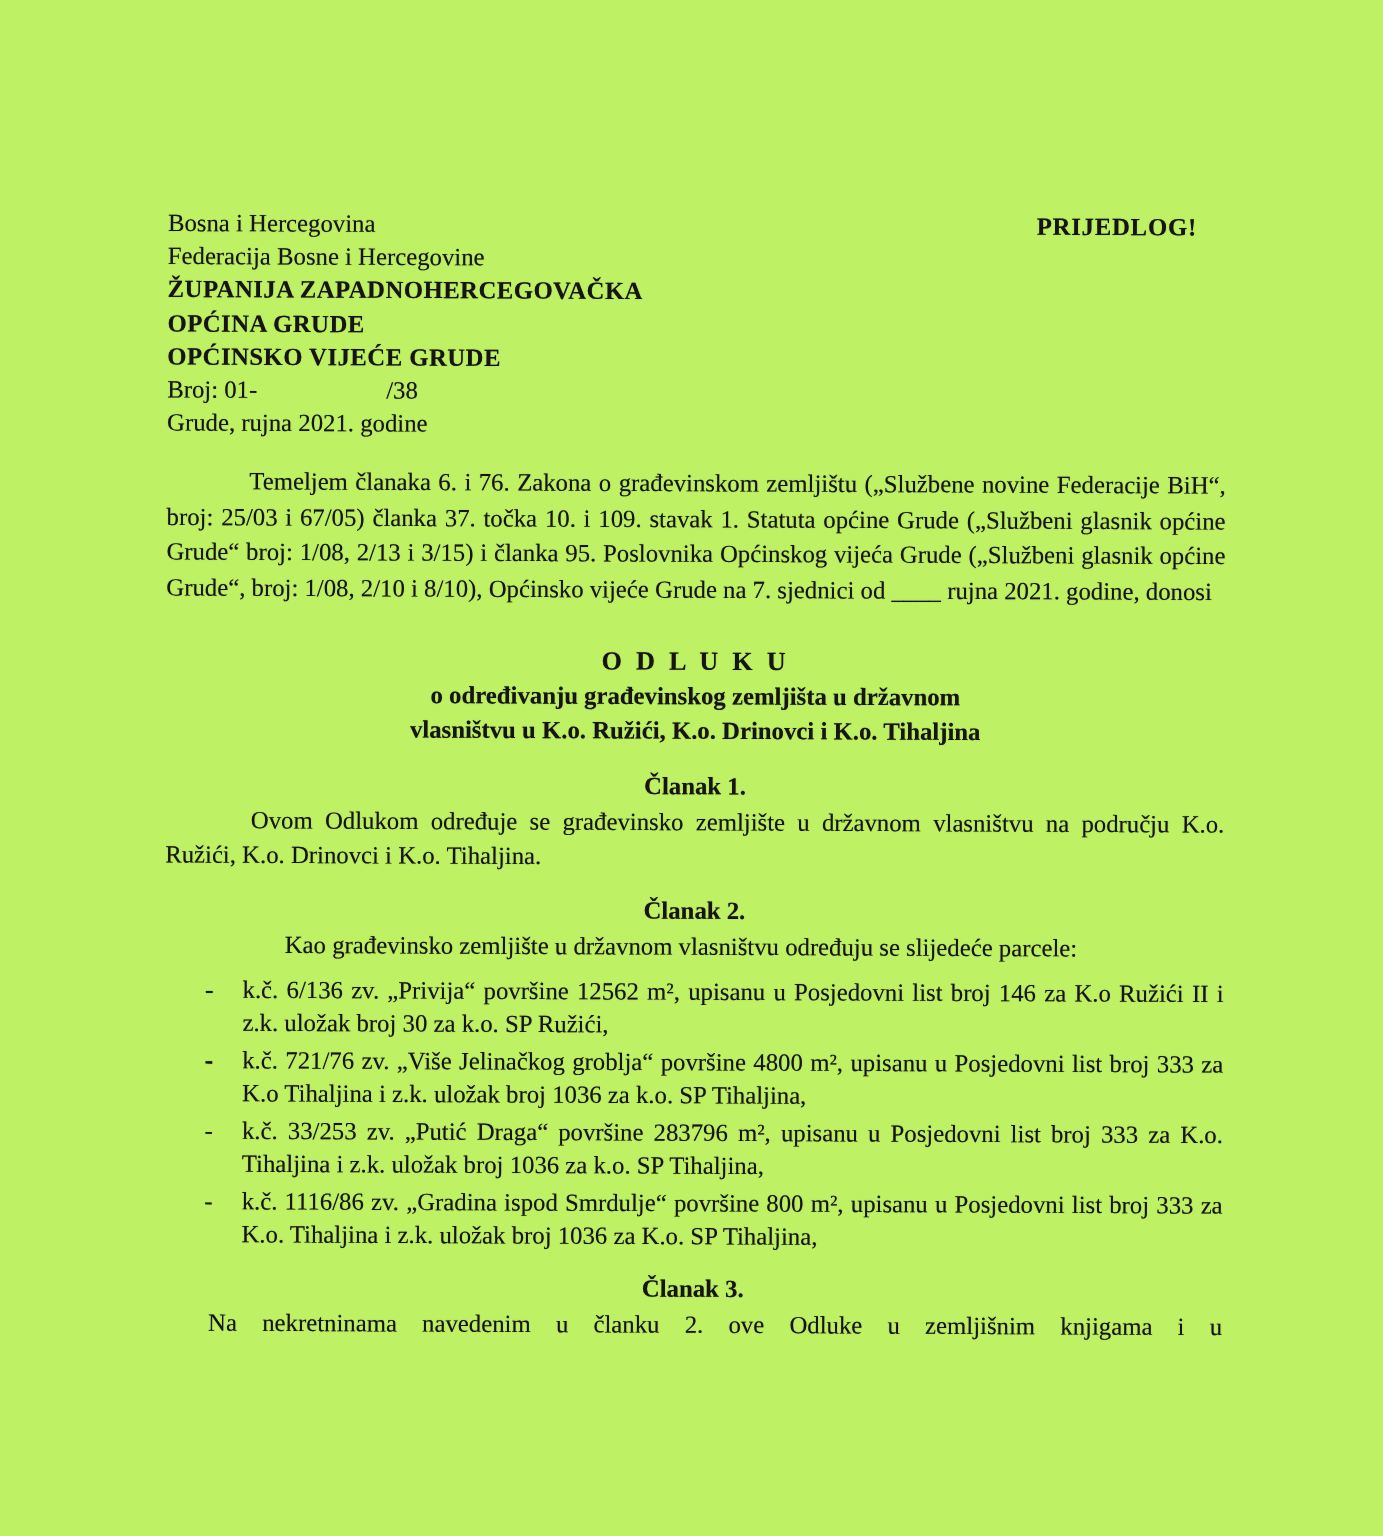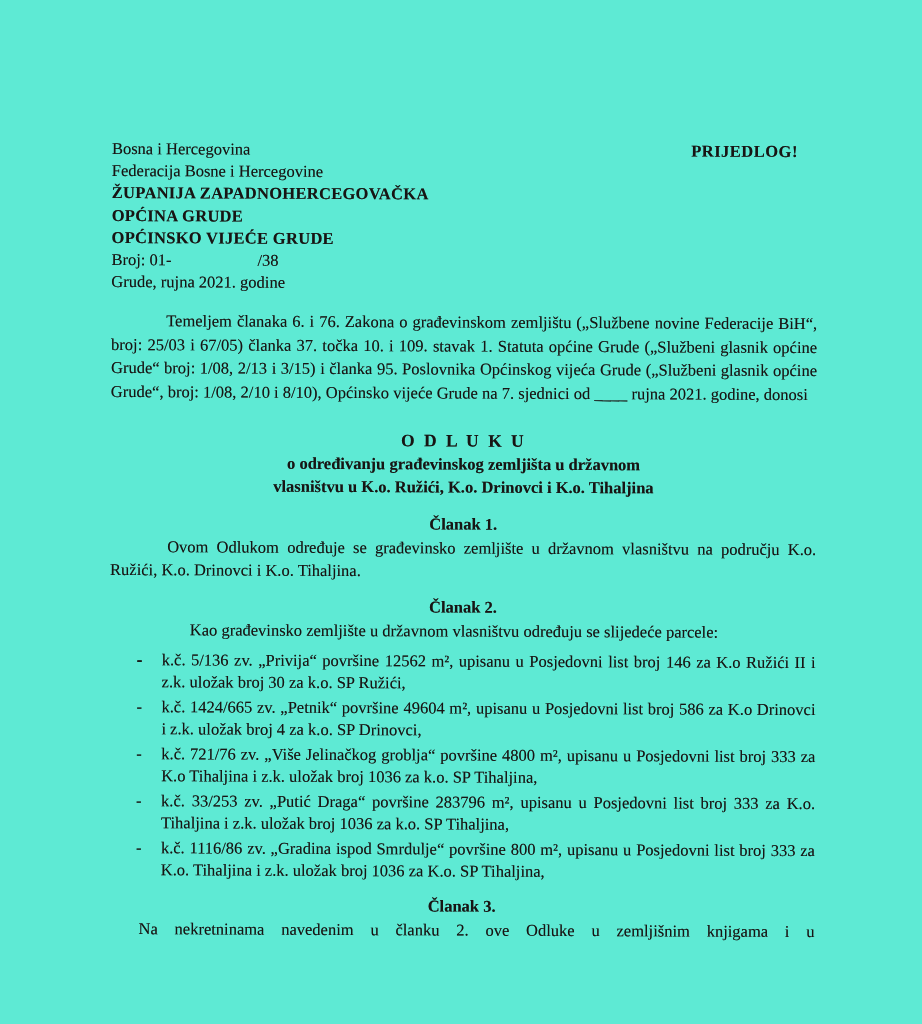--- a/index.html
+++ b/index.html
@@ -5,21 +5,21 @@
   html, body {
     margin: 0;
     padding: 0;
     background: #e8e8e8;
   }
   .page {
     position: relative;
     width: 922px;
     height: 1024px;
     margin: 0 auto;
-    background: #5eead4;
+    background: #bef264;
     overflow: hidden;
     font-family: "Liberation Serif", "DejaVu Serif", serif;
     color: #171514;
     text-shadow: 0 0 0.6px rgba(40,35,30,0.55);
   }
   .sheet {
     position: absolute;
     top: 138px;
     left: 112px;
     width: 706px;
@@ -138,24 +138,24 @@
     <p class="article-body" style="margin:0;">Ovom Odlukom određuje se građevinsko zemljište u državnom vlasništvu na području K.o. Ružići, K.o. Drinovci i K.o. Tihaljina.</p>
 
     <div class="article-heading">Članak 2.</div>
     <p class="article2-intro" style="margin:0;">Kao građevinsko zemljište u državnom vlasništvu određuju se slijedeće parcele:</p>
 
     <ul class="parcel-list">
       <li class="parcel-item">
         <span class="parcel-marker">-</span>
       </li>
       <li class="parcel-item">
-        <span class="parcel-marker">-</span><span>k.č. 5/136 zv. „Privija“ površine 12562 m², upisanu u Posjedovni list broj 146 za K.o Ružići II i z.k. uložak broj 30 za k.o. SP Ružići,</span>
+        <span class="parcel-marker">-</span><span>k.č. 6/136 zv. „Privija“ površine 12562 m², upisanu u Posjedovni list broj 146 za K.o Ružići II i z.k. uložak broj 30 za k.o. SP Ružići,</span>
       </li>
       <li class="parcel-item">
-        <span class="parcel-marker">-</span><span>k.č. 1424/665 zv. „Petnik“ površine 49604 m², upisanu u Posjedovni list broj 586 za K.o Drinovci i z.k. uložak broj 4 za k.o. SP Drinovci,</span>
+        <span class="parcel-marker">-</span>
       </li>
       <li class="parcel-item">
         <span class="parcel-marker">-</span><span>k.č. 721/76 zv. „Više Jelinačkog groblja“ površine 4800 m², upisanu u Posjedovni list broj 333 za K.o Tihaljina i z.k. uložak broj 1036 za k.o. SP Tihaljina,</span>
       </li>
       <li class="parcel-item">
         <span class="parcel-marker">-</span><span>k.č. 33/253 zv. „Putić Draga“ površine 283796 m², upisanu u Posjedovni list broj 333 za K.o. Tihaljina i z.k. uložak broj 1036 za k.o. SP Tihaljina,</span>
       </li>
       <li class="parcel-item">
         <span class="parcel-marker">-</span><span>k.č. 1116/86 zv. „Gradina ispod Smrdulje“ površine 800 m², upisanu u Posjedovni list broj 333 za K.o. Tihaljina i z.k. uložak broj 1036 za K.o. SP Tihaljina,</span>
       </li>

